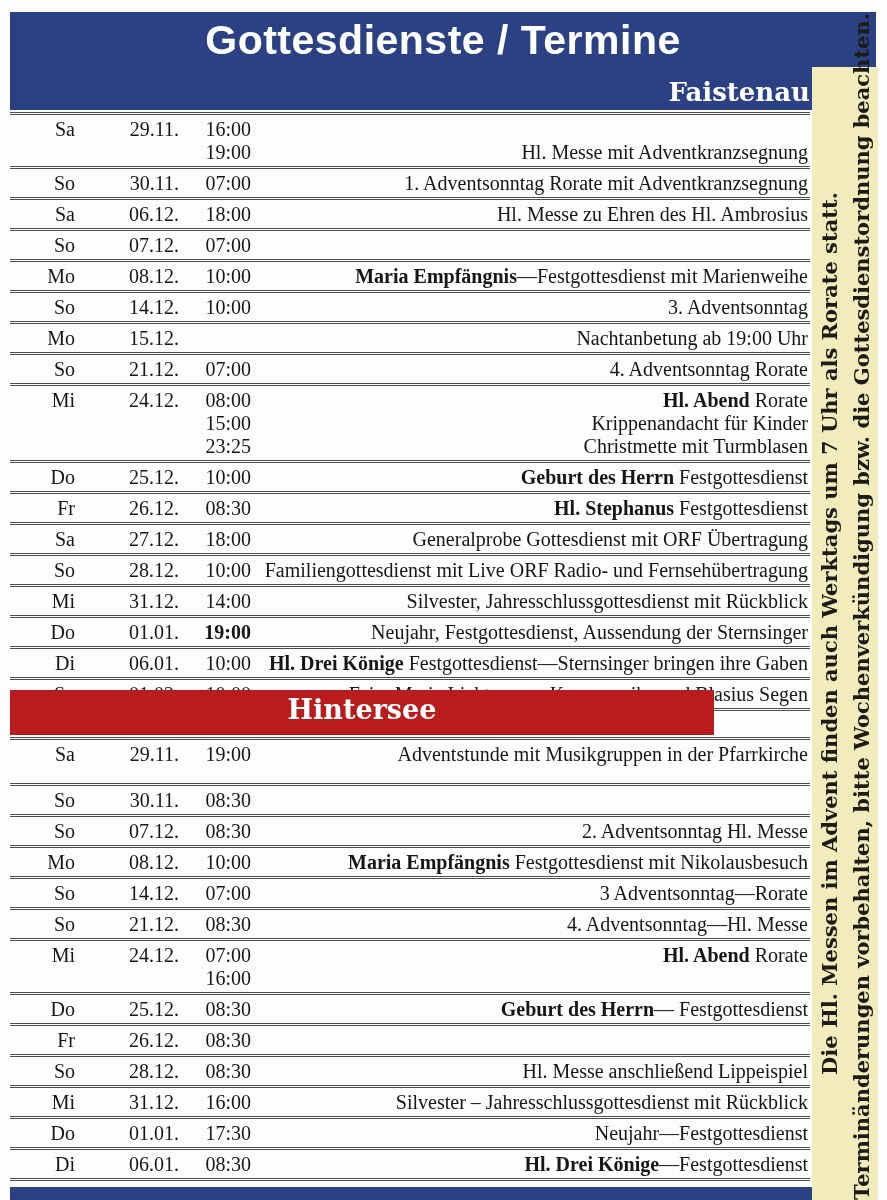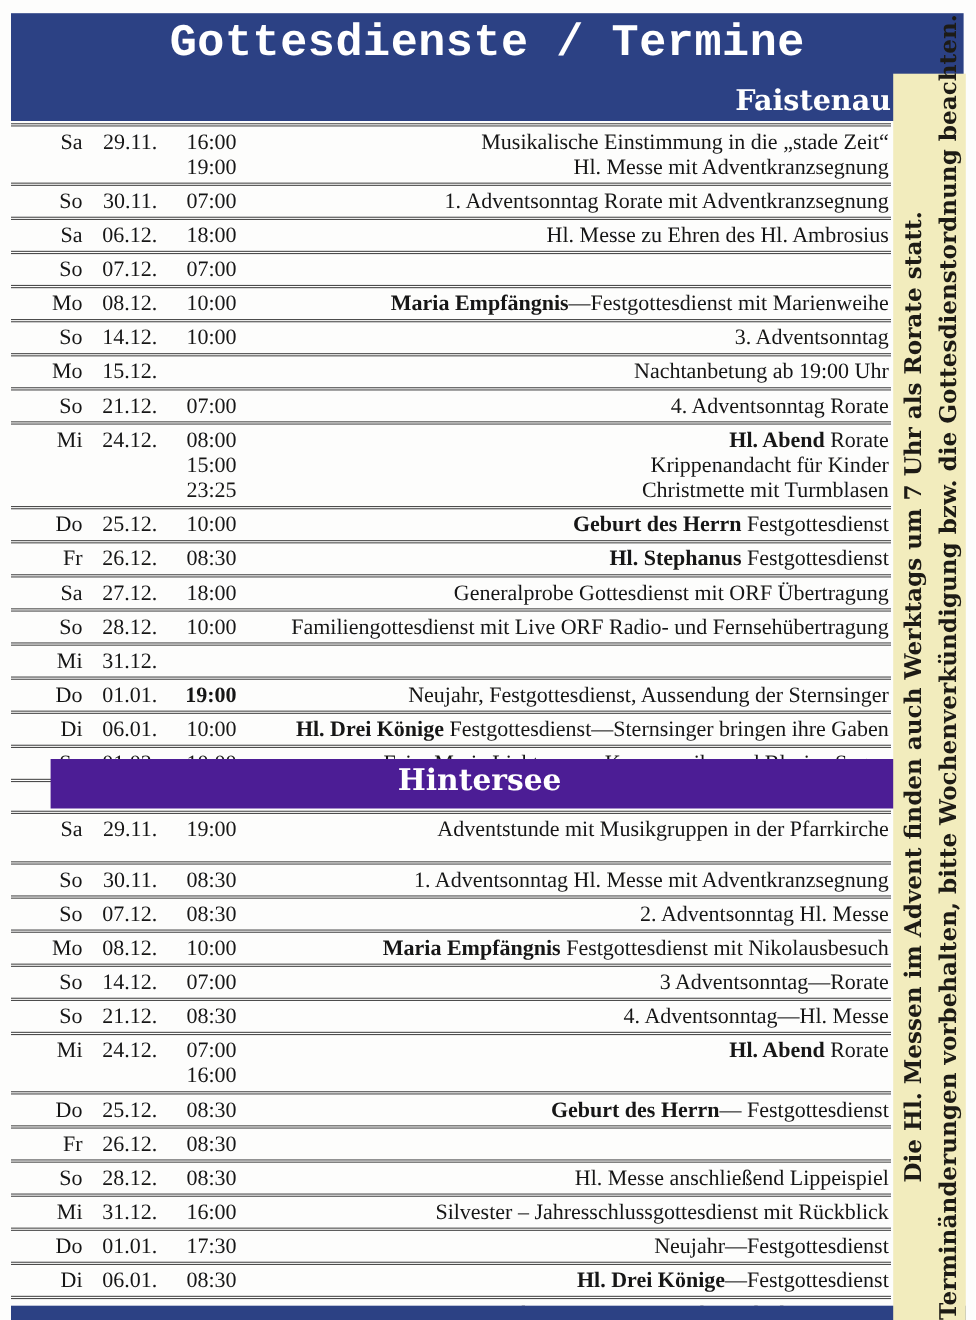--- a/index.html
+++ b/index.html
@@ -2,27 +2,27 @@
 <html lang="de"><head>
 <meta charset="utf-8">
 <style>
   html,body{margin:0;padding:0;background:#ffffff;}
   .page{position:relative;width:887px;height:1200px;background:#fdfdfc;overflow:hidden;
         font-family:"Liberation Serif", serif;color:#161616;}
 
   
   .header-bar{position:absolute;left:10px;top:12px;width:866px;height:98px;background:#2c4184;z-index:1;}
   .page-title{position:absolute;top:0px;left:0;right:0;text-align:center;
-              font-family:Liberation Mono, monospace;font-weight:700;font-size:41px;line-height:56px;
+              font-family:Liberation Sans, sans-serif;font-weight:700;font-size:41px;line-height:56px;
               color:#ffffff;letter-spacing:.5px;}
   .subtitle{position:absolute;bottom:2px;left:0;width:800px;text-align:right;
             font-family:"DejaVu Serif", serif;font-weight:700;font-size:26px;line-height:32px;color:#ffffff;}
 
   
-  .section-bar{position:absolute;left:10px;top:690px;width:780px;height:45px;background:#4c1d95;margin-left:36px;}
+  .section-bar{position:absolute;left:10px;top:690px;width:704px;height:45px;background:#b91c1c;}
   .section-bar .bar-title{position:absolute;top:4px;left:0;right:0;text-align:center;
             font-family:"DejaVu Serif", serif;font-weight:700;font-size:27px;color:#ffffff;}
 
   
   .bottom-bar{position:absolute;left:10px;top:1187px;width:868px;height:13px;background:#2c4184;}
 
   
   .side-note{position:absolute;left:812px;top:67px;width:66px;height:1133px;background:#f2ecbd;z-index:2;}
   .side-note-rot{position:absolute;left:0;top:0;width:1133px;height:66px;
                  transform-origin:0 0;transform:rotate(-90deg) translateX(-1133px);
@@ -31,21 +31,21 @@
                  font-size:21px;line-height:32px;color:#1d1b15;}
   .side-note-rot .note-line:first-child{padding-top:2px;}
 
   
   .table{position:absolute;left:10px;width:800px;border-bottom:3px double #4c4c4c;font-size:20px;}
   .table-faistenau{top:112px;}
   .table-hintersee{top:737px;}
   .row{display:flex;border-top:3px double #4c4c4c;padding:3px 0 2px 20px;text-align:right;}
   .row.gap{padding-bottom:17px;}
   .day{width:45px;flex:0 0 45px;line-height:23px;}
-  .date{width:68px;flex:0 0 68px;line-height:23px;}
+  .date{width:68px;flex:0 0 68px;line-height:23px;margin-left:36px;}
   .lines{flex:1;}
   .line{display:flex;}
   .time{width:72px;flex:0 0 72px;line-height:23px;}
   .time.tbold{font-weight:700;}
   .text{flex:1;line-height:23px;padding-right:2px;}
   .text b{font-weight:700;}
 </style>
 </head>
 <body>
 
@@ -56,21 +56,20 @@
     <div class="subtitle">Faistenau</div>
   </div>
 
   <div class="table table-faistenau">
       <div class="row">
         <div class="day">Sa</div>
         <div class="date">29.11.</div>
         <div class="lines">
           <div class="line">
             <div class="time">16:00</div>
-            <div class="text"><span>Musikalische Einstimmung in die „stade Zeit“</span></div>
           </div>
           <div class="line">
             <div class="time">19:00</div>
             <div class="text"><span>Hl. Messe mit Adventkranzsegnung</span></div>
           </div>
         </div>
       </div>
       <div class="row">
         <div class="day">So</div>
         <div class="date">30.11.</div>
@@ -194,20 +193,26 @@
         <div class="lines">
           <div class="line">
             <div class="time">10:00</div>
             <div class="text"><span>Familiengottesdienst mit Live ORF Radio- und Fernsehübertragung</span></div>
           </div>
         </div>
       </div>
       <div class="row">
         <div class="day">Mi</div>
         <div class="date">31.12.</div>
+        <div class="lines">
+          <div class="line">
+            <div class="time">14:00</div>
+            <div class="text"><span>Silvester, Jahresschlussgottesdienst mit Rückblick</span></div>
+          </div>
+        </div>
       </div>
       <div class="row">
         <div class="day">Do</div>
         <div class="date">01.01.</div>
         <div class="lines">
           <div class="line">
             <div class="time tbold">19:00</div>
             <div class="text"><span>Neujahr, Festgottesdienst, Aussendung der Sternsinger</span></div>
           </div>
         </div>
@@ -248,21 +253,20 @@
             <div class="text"><span>Adventstunde mit Musikgruppen in der Pfarrkirche</span></div>
           </div>
         </div>
       </div>
       <div class="row">
         <div class="day">So</div>
         <div class="date">30.11.</div>
         <div class="lines">
           <div class="line">
             <div class="time">08:30</div>
-            <div class="text"><span>1. Adventsonntag Hl. Messe mit Adventkranzsegnung</span></div>
           </div>
         </div>
       </div>
       <div class="row">
         <div class="day">So</div>
         <div class="date">07.12.</div>
         <div class="lines">
           <div class="line">
             <div class="time">08:30</div>
             <div class="text"><span>2. Adventsonntag Hl. Messe</span></div>

